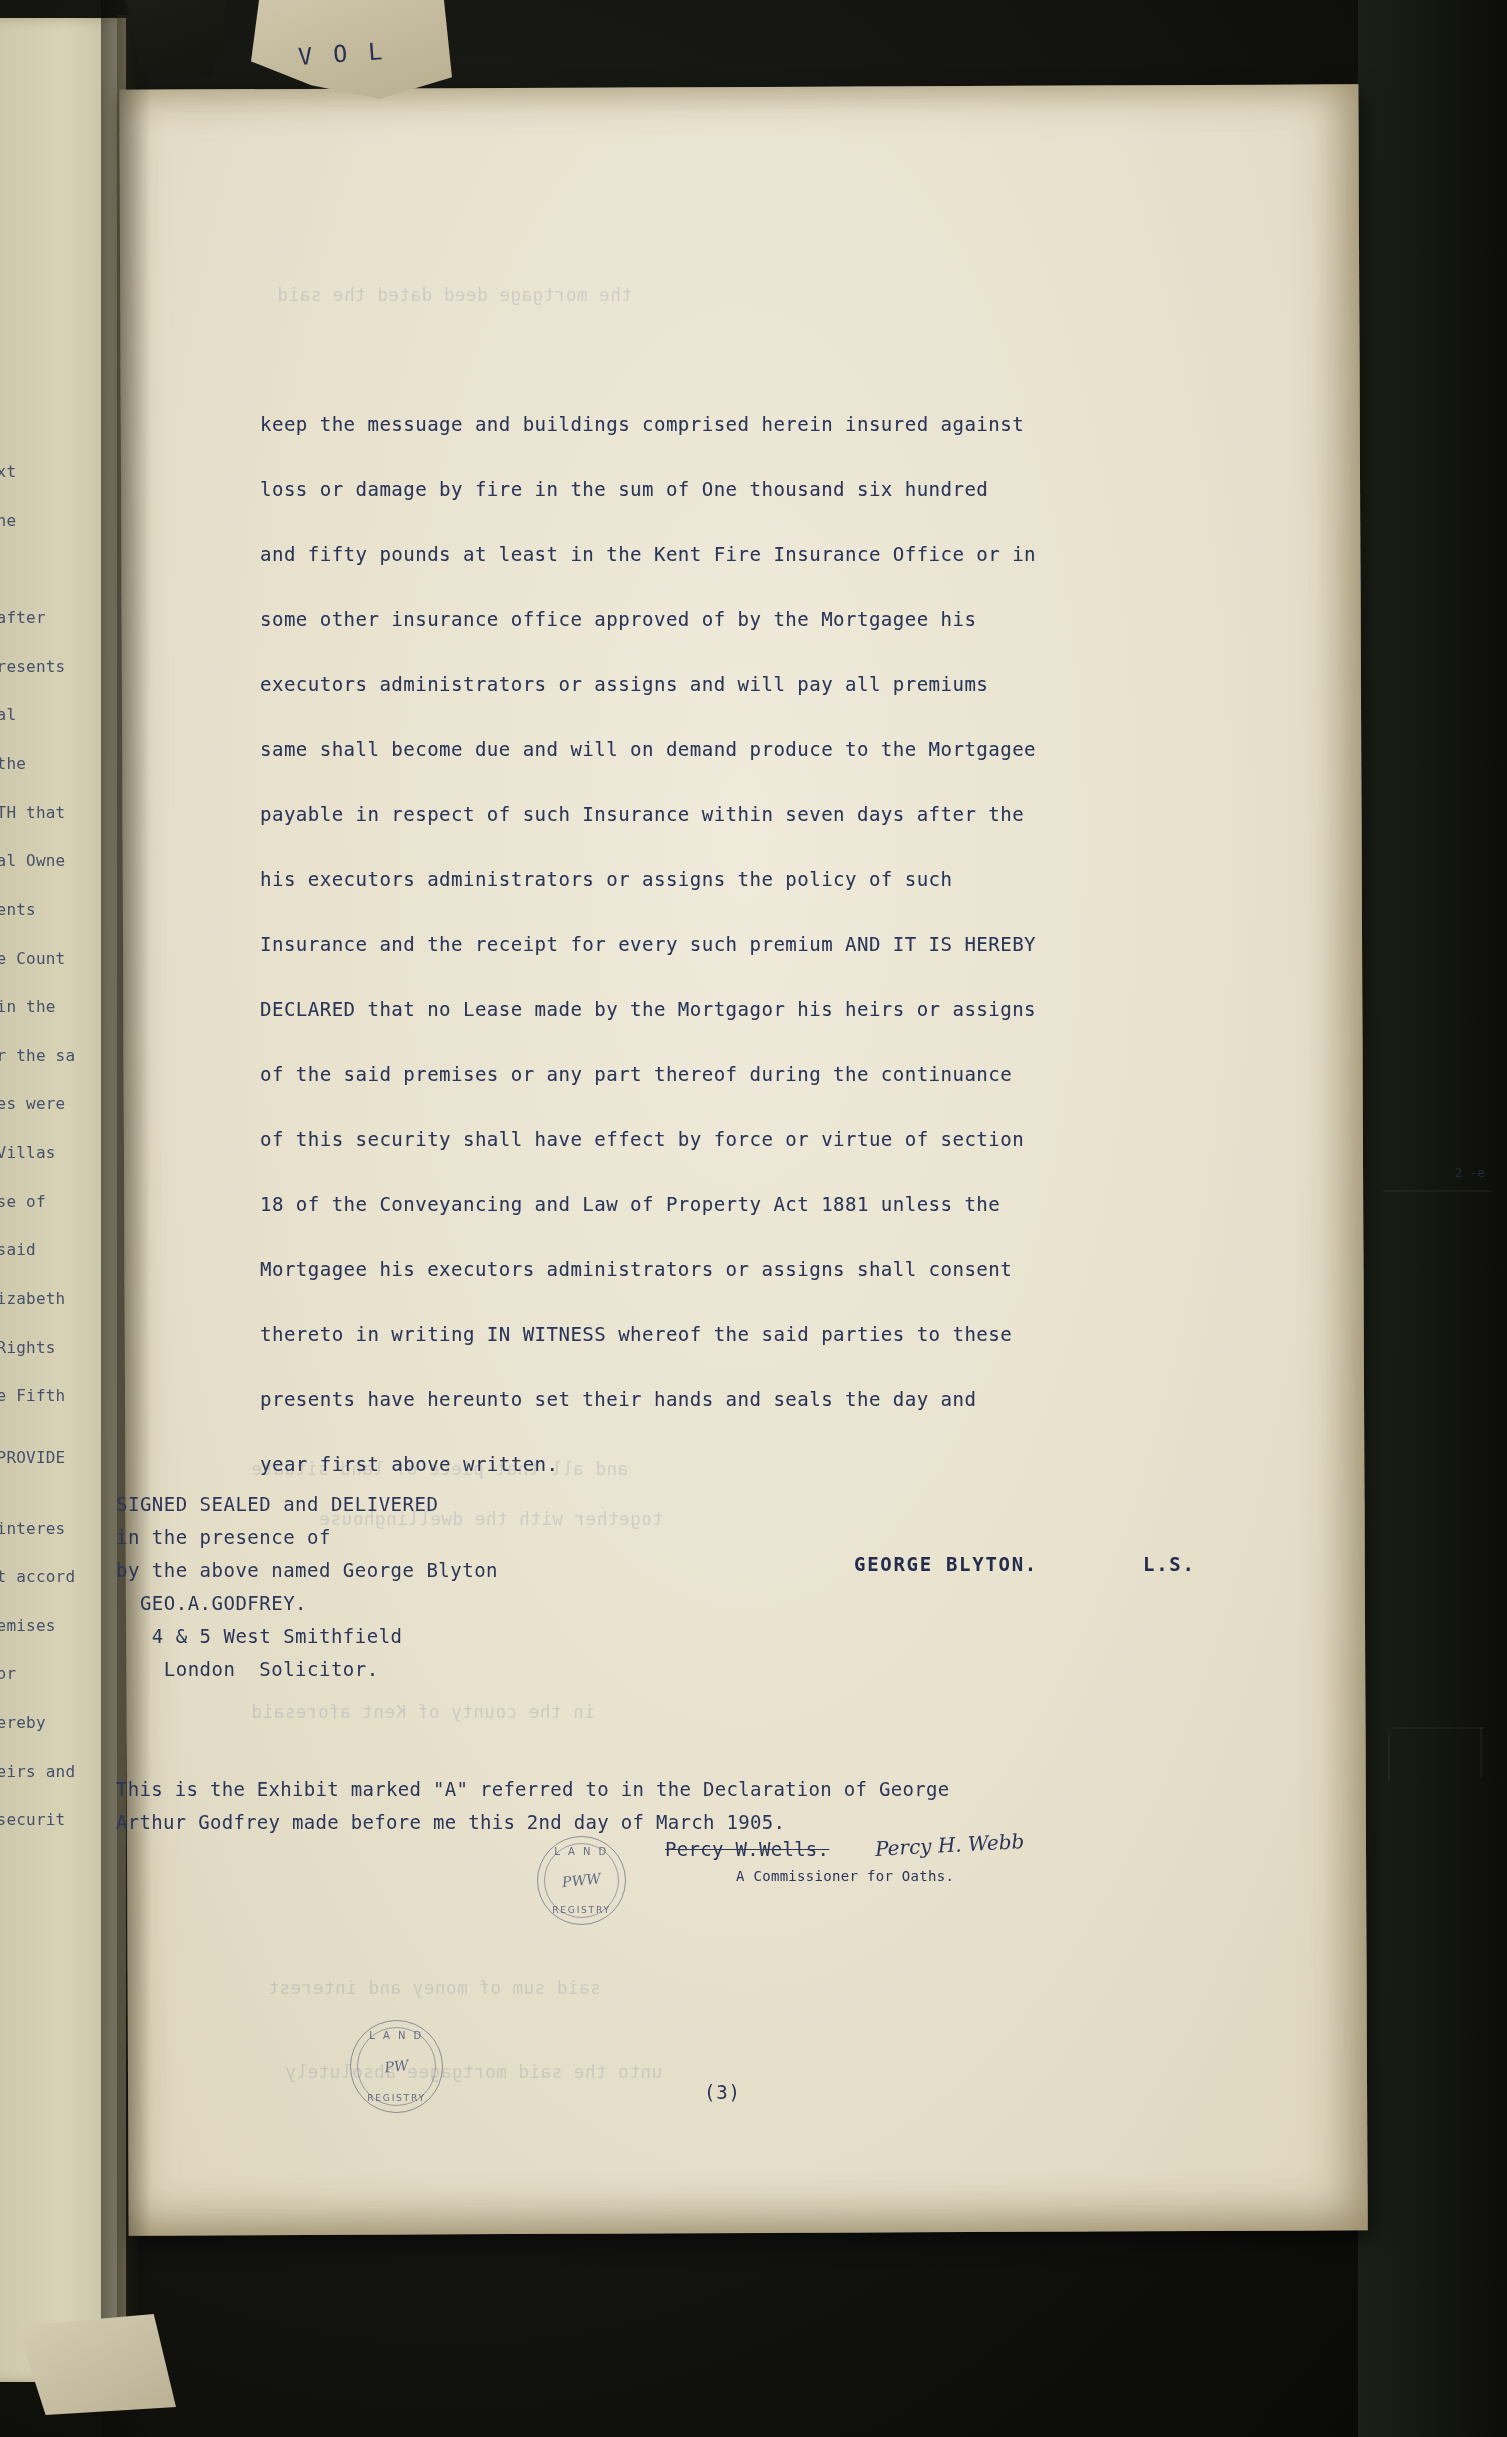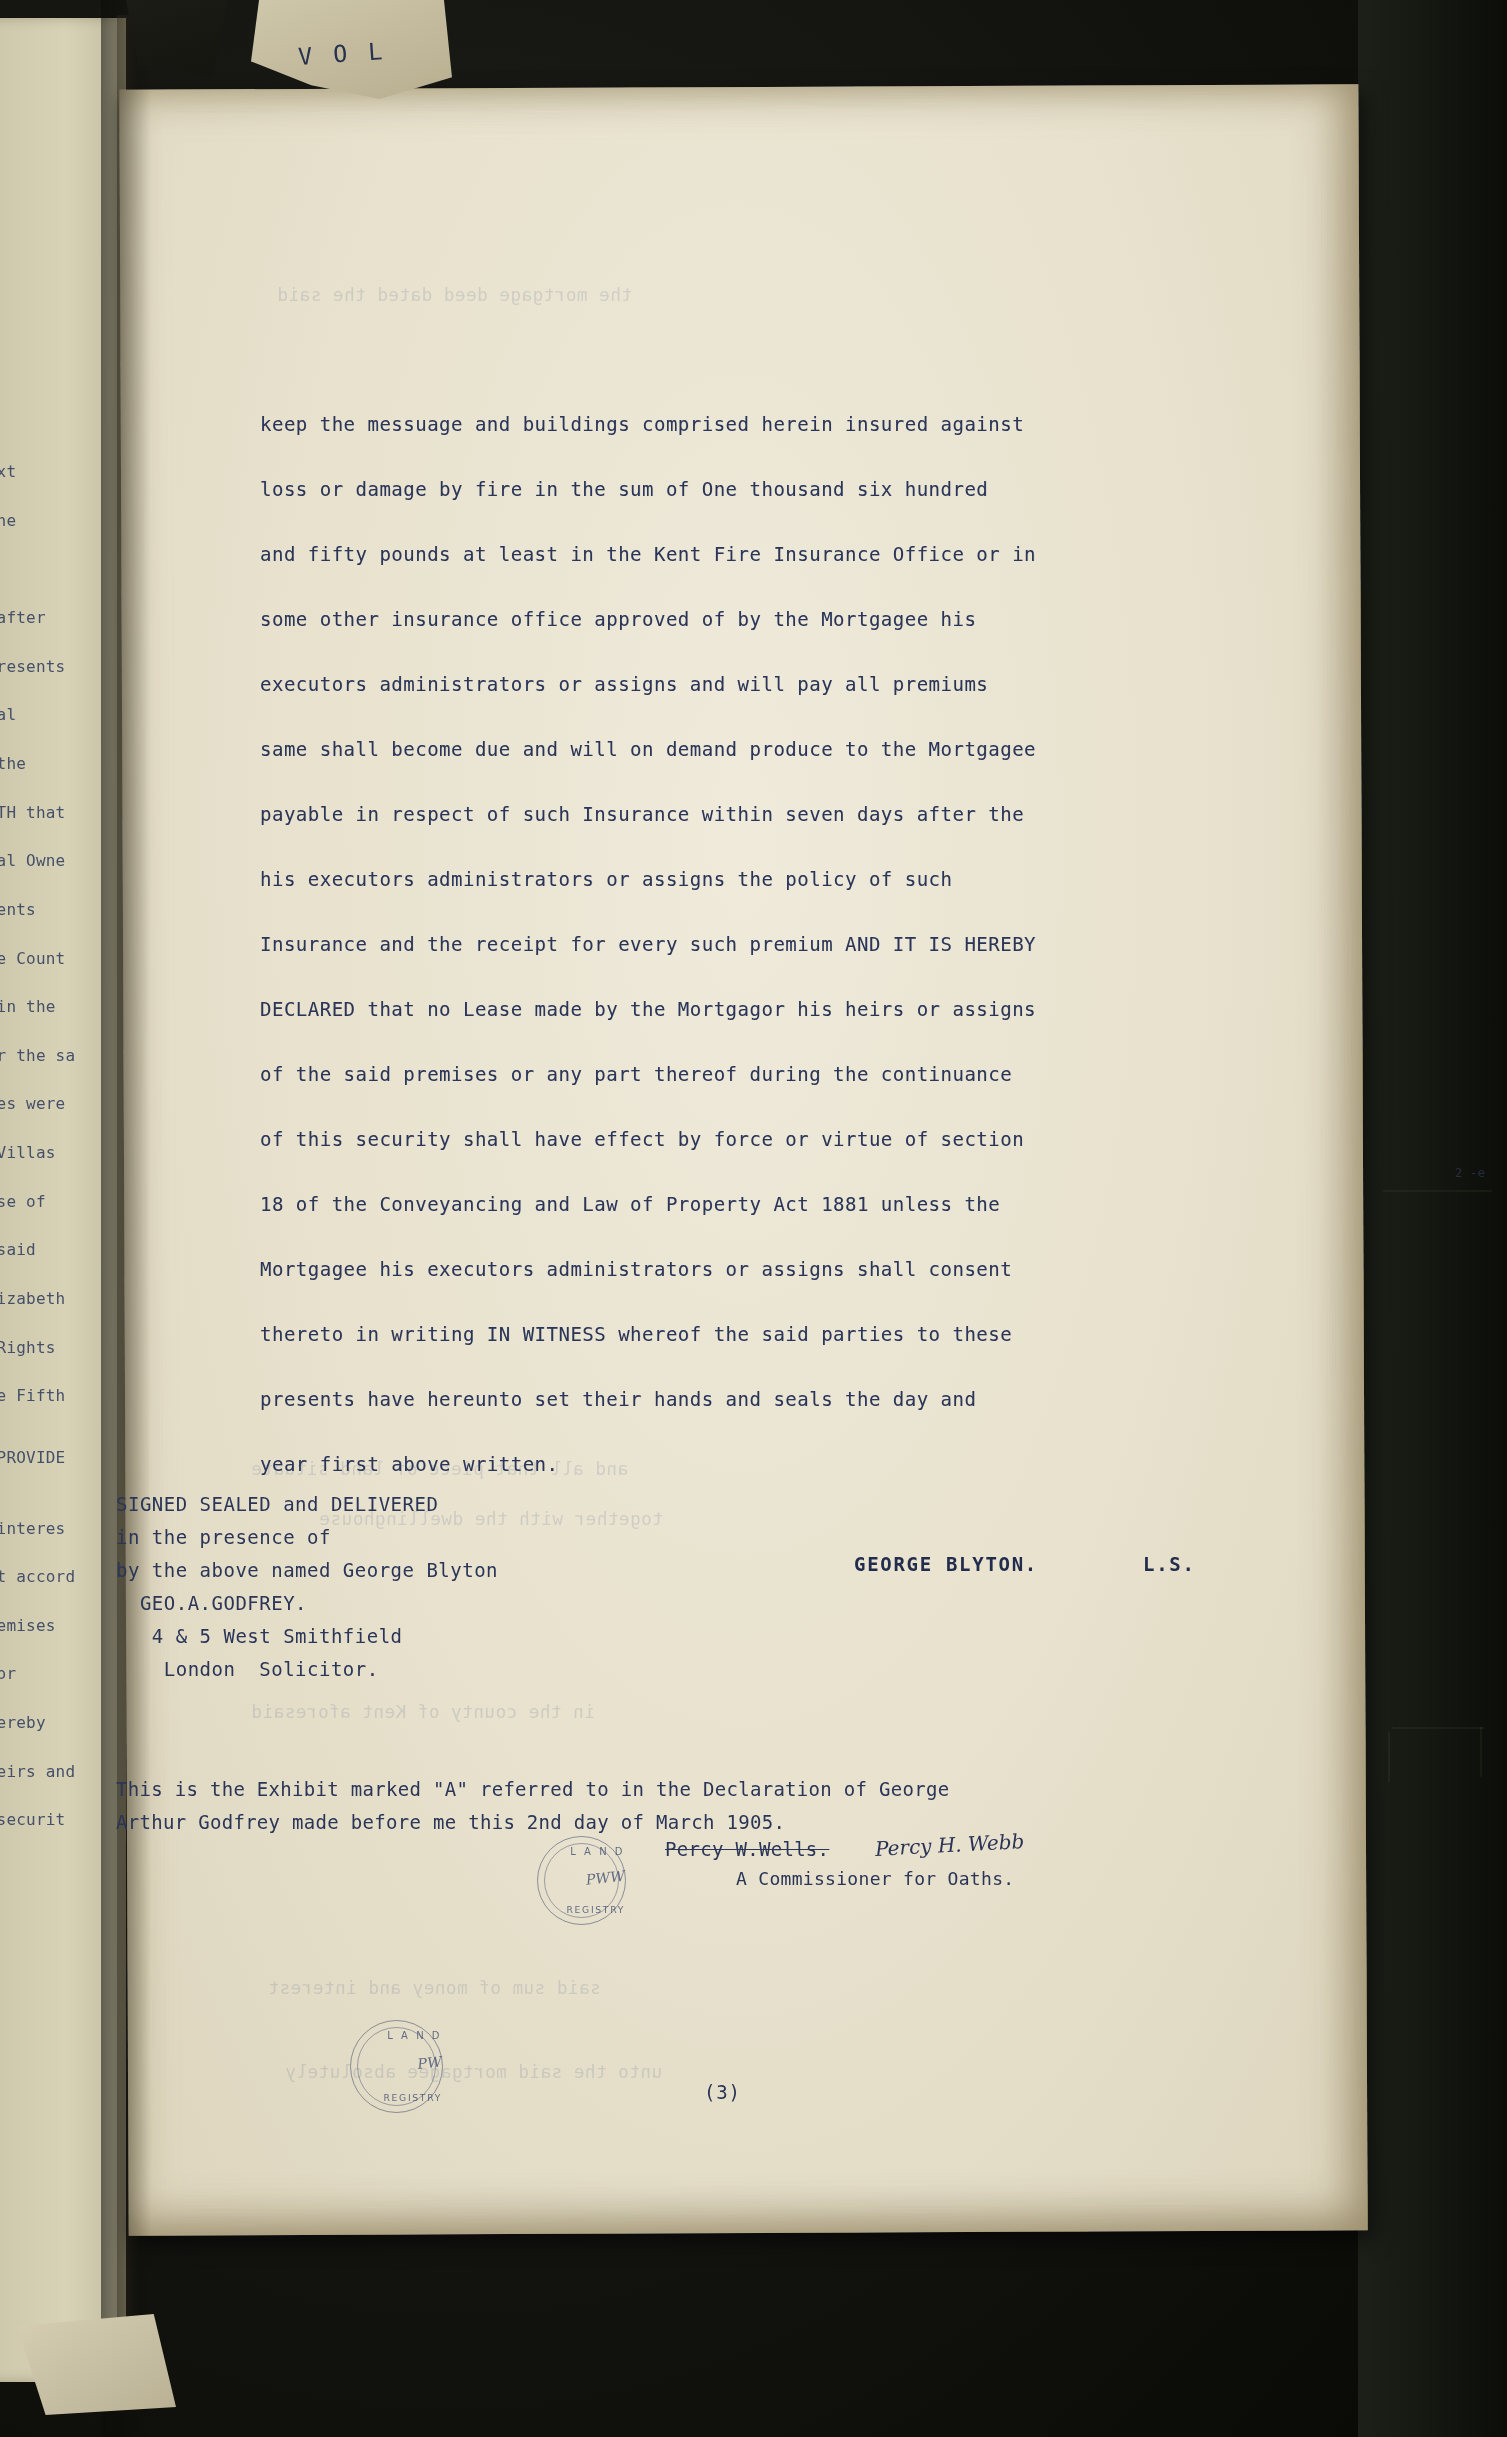--- a/index.html
+++ b/index.html
@@ -196,34 +196,34 @@
     color: #2b3357;
     font-size: 20px;
     font-family: "DejaVu Serif", serif;
     font-style: italic;
     transform: rotate(-3deg);
   }
   .ex-commissioner {
     position: absolute;
     left: 620px; top: 95px;
     color: #2a3558;
-    font-size: 18px;
+    font-size: 14px;
     letter-spacing: 0.3px;
     white-space: pre;
     font-family: "DejaVu Sans Mono", monospace;
   }
 
   
   .stamp {
     position: absolute;
     border: 1.7px solid rgba(60,72,110,0.55);
     border-radius: 50%;
     color: rgba(55,68,108,0.75);
     font-family: "DejaVu Sans", sans-serif;
-    text-align: right;
+    text-align: center;
   }
   .stamp .ring {
     position: absolute;
     inset: 5.9px;
     border: 1.3px solid rgba(60,72,110,0.45);
     border-radius: 50%;
   }
   .stamp .s-top {
     position: absolute;
     left: 0; right: 0; top: 9.2px;

